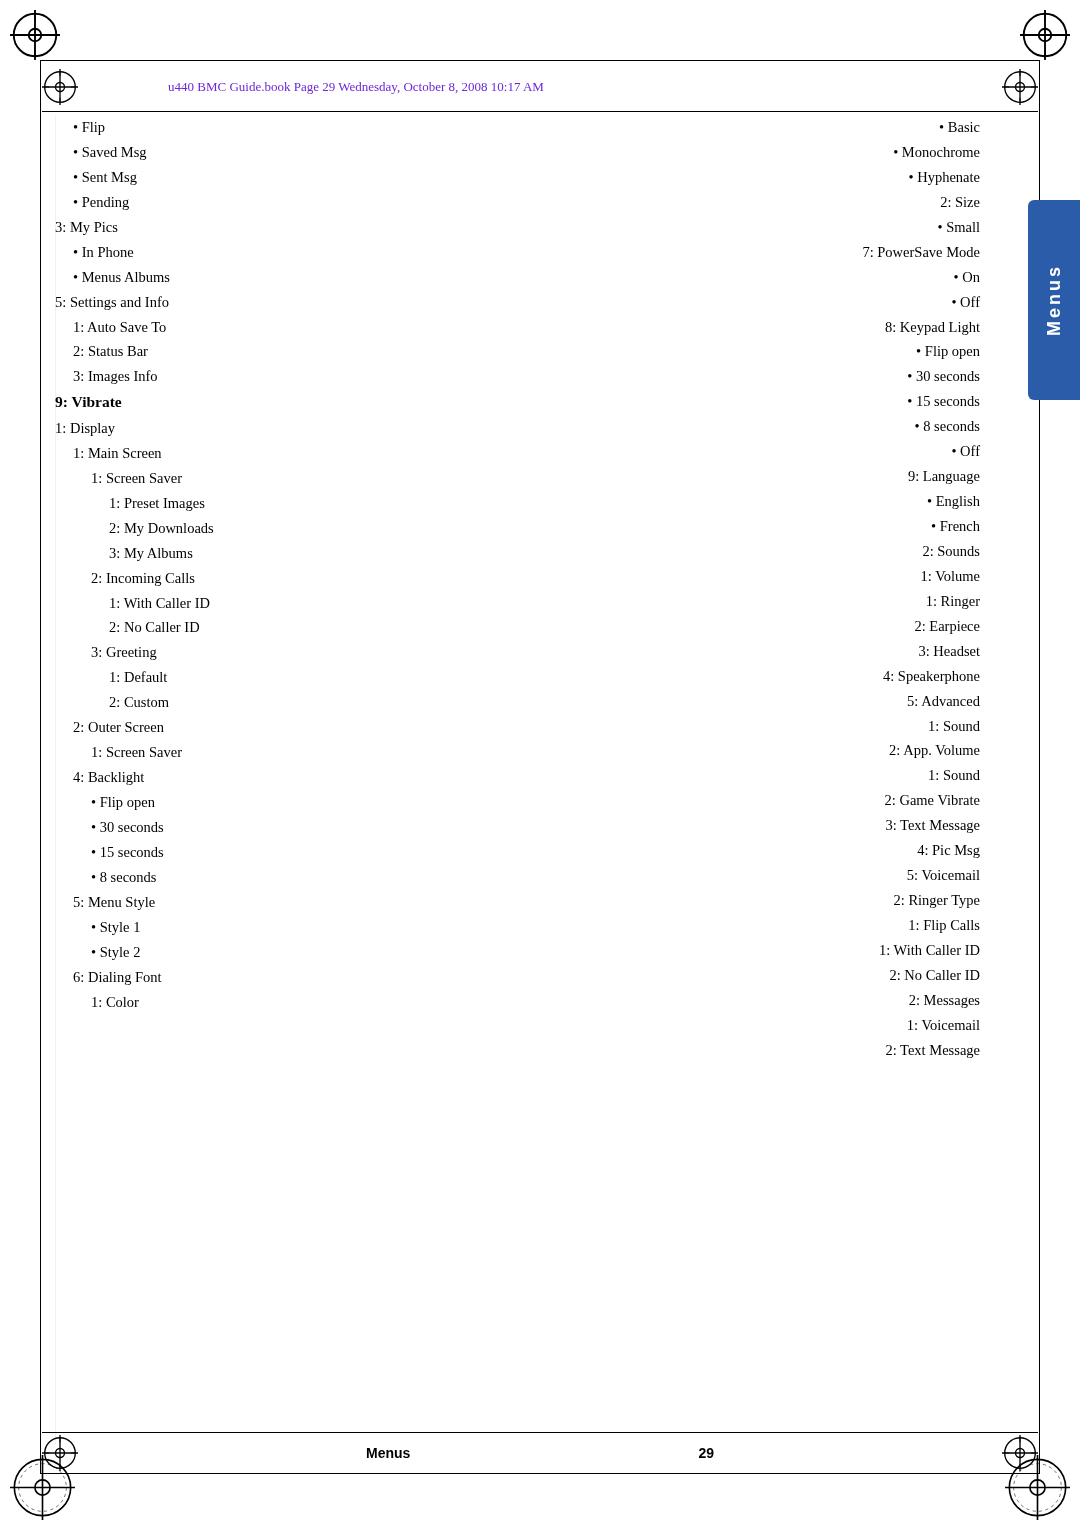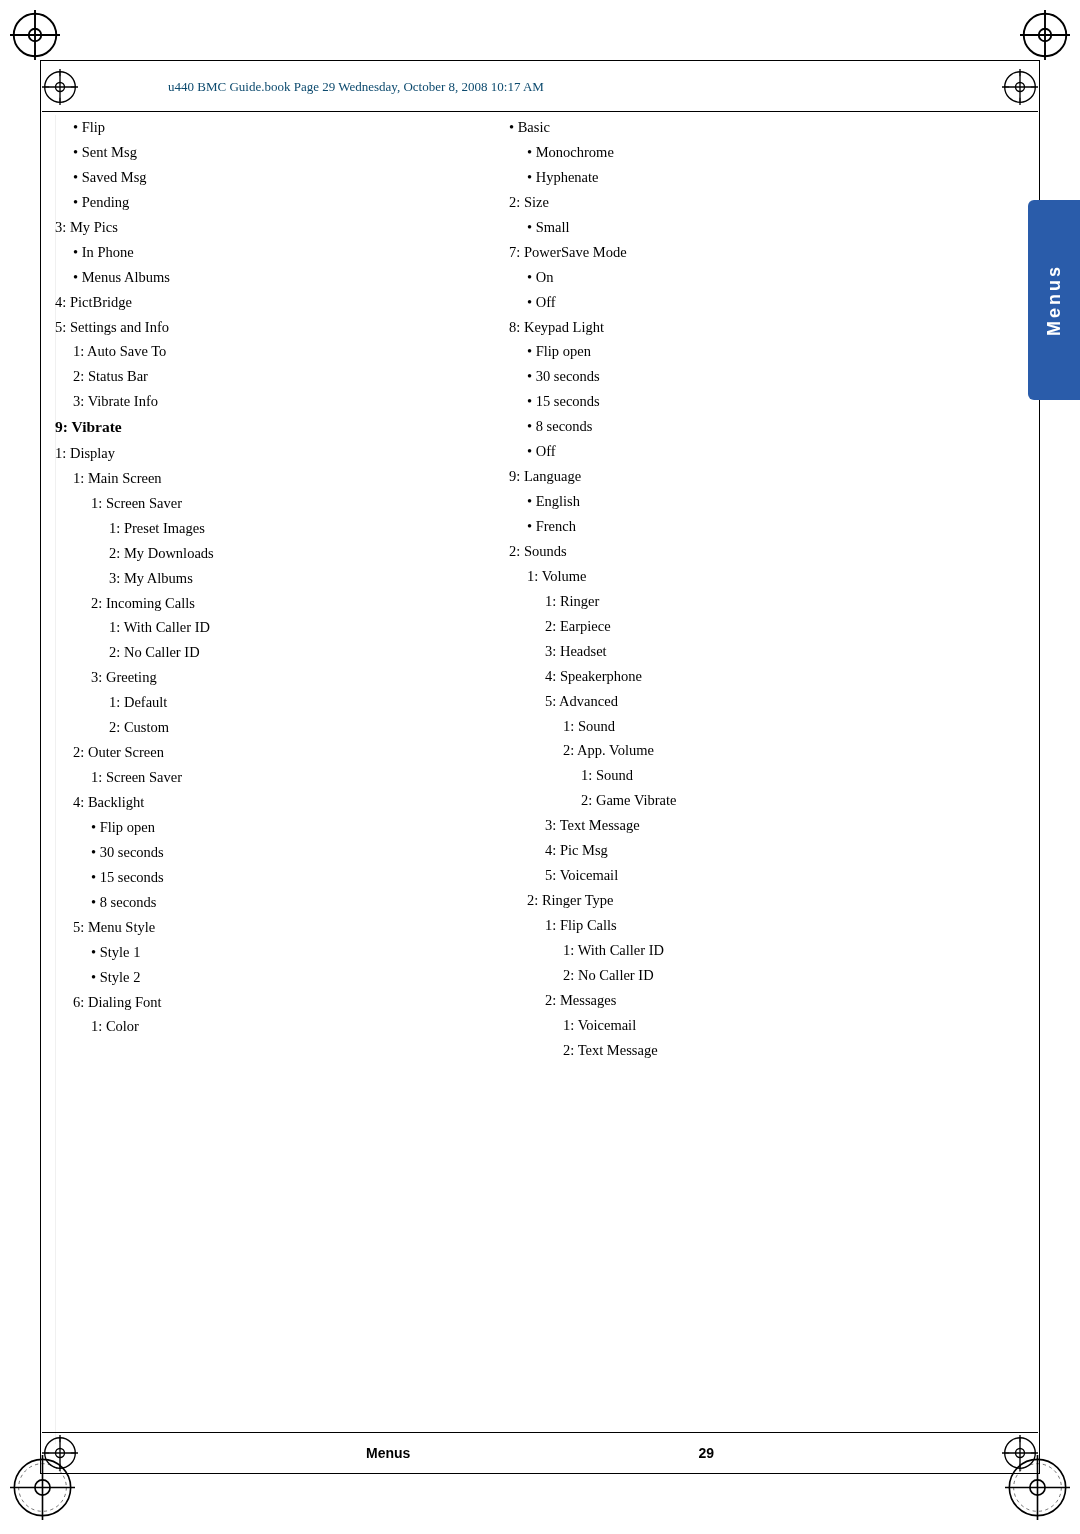--- a/index.html
+++ b/index.html
@@ -54,21 +54,21 @@
       left: 42px;
       right: 42px;
       height: 50px;
       display: flex;
       align-items: center;
       border-bottom: 1px solid #000;
     }
 
     .header-text {
       font-size: 13px;
-      color: #0c4a6e;
+      color: #6d28d9;
       margin-left: 80px;
     }
 
     
     .sidebar-tab {
       position: absolute;
       top: 200px;
       right: 0px;
       width: 52px;
       height: 200px;
@@ -107,20 +107,21 @@
       color: #000;
       padding-right: 20px;
     }
 
     .right-column {
       width: 52%;
       font-size: 14.5px;
       line-height: 1.7;
       color: #000;
       padding-left: 10px;
+      text-align: right;
     }
 
     
     .footer {
       position: absolute;
       bottom: 62px;
       left: 42px;
       right: 42px;
       height: 40px;
       display: flex;
@@ -215,31 +216,30 @@
 
 <div class="sidebar-tab">
   <span class="sidebar-tab-text">Menus</span>
 </div>
 
 <div style="position:absolute; top:115px; left:55px; bottom:90px; width:1px; background:#ccc; opacity:0.3;"></div>
 
 <div class="content">
   <div class="left-column" id="left-col">
       <div style="margin-left: 18px; font-size: 14.5px; line-height: 1.72; color: rgb(0, 0, 0); font-family: &quot;Times New Roman&quot;, Times, serif;">• Flip</div>
+      <div style="margin-left: 18px; font-size: 14.5px; line-height: 1.72; color: rgb(0, 0, 0); font-family: &quot;Times New Roman&quot;, Times, serif;">• Saved Msg</div>
       <div style="margin-left: 18px; font-size: 14.5px; line-height: 1.72; color: rgb(0, 0, 0); font-family: &quot;Times New Roman&quot;, Times, serif;">• Sent Msg</div>
-      <div style="margin-left: 18px; font-size: 14.5px; line-height: 1.72; color: rgb(0, 0, 0); font-family: &quot;Times New Roman&quot;, Times, serif;">• Saved Msg</div>
       <div style="margin-left: 18px; font-size: 14.5px; line-height: 1.72; color: rgb(0, 0, 0); font-family: &quot;Times New Roman&quot;, Times, serif;">• Pending</div>
       <div style="margin-left: 0px; font-size: 14.5px; line-height: 1.72; color: rgb(0, 0, 0); font-family: &quot;Times New Roman&quot;, Times, serif;">3: My Pics</div>
       <div style="margin-left: 18px; font-size: 14.5px; line-height: 1.72; color: rgb(0, 0, 0); font-family: &quot;Times New Roman&quot;, Times, serif;">• In Phone</div>
       <div style="margin-left: 18px; font-size: 14.5px; line-height: 1.72; color: rgb(0, 0, 0); font-family: &quot;Times New Roman&quot;, Times, serif;">• Menus Albums</div>
-      <div style="margin-left: 0px; font-size: 14.5px; line-height: 1.72; color: rgb(0, 0, 0); font-family: &quot;Times New Roman&quot;, Times, serif;">4: PictBridge</div>
       <div style="margin-left: 0px; font-size: 14.5px; line-height: 1.72; color: rgb(0, 0, 0); font-family: &quot;Times New Roman&quot;, Times, serif;">5: Settings and Info</div>
       <div style="margin-left: 18px; font-size: 14.5px; line-height: 1.72; color: rgb(0, 0, 0); font-family: &quot;Times New Roman&quot;, Times, serif;">1: Auto Save To</div>
       <div style="margin-left: 18px; font-size: 14.5px; line-height: 1.72; color: rgb(0, 0, 0); font-family: &quot;Times New Roman&quot;, Times, serif;">2: Status Bar</div>
-      <div style="margin-left: 18px; font-size: 14.5px; line-height: 1.72; color: rgb(0, 0, 0); font-family: &quot;Times New Roman&quot;, Times, serif;">3: Vibrate Info</div>
+      <div style="margin-left: 18px; font-size: 14.5px; line-height: 1.72; color: rgb(0, 0, 0); font-family: &quot;Times New Roman&quot;, Times, serif;">3: Images Info</div>
       <div style="margin-left: 0px; font-size: 15.5px; line-height: 1.72; color: rgb(0, 0, 0); font-family: &quot;Times New Roman&quot;, Times, serif; font-weight: bold;">9: Vibrate</div>
       <div style="margin-left: 0px; font-size: 14.5px; line-height: 1.72; color: rgb(0, 0, 0); font-family: &quot;Times New Roman&quot;, Times, serif;">1: Display</div>
       <div style="margin-left: 18px; font-size: 14.5px; line-height: 1.72; color: rgb(0, 0, 0); font-family: &quot;Times New Roman&quot;, Times, serif;">1: Main Screen</div>
       <div style="margin-left: 36px; font-size: 14.5px; line-height: 1.72; color: rgb(0, 0, 0); font-family: &quot;Times New Roman&quot;, Times, serif;">1: Screen Saver</div>
       <div style="margin-left: 54px; font-size: 14.5px; line-height: 1.72; color: rgb(0, 0, 0); font-family: &quot;Times New Roman&quot;, Times, serif;">1: Preset Images</div>
       <div style="margin-left: 54px; font-size: 14.5px; line-height: 1.72; color: rgb(0, 0, 0); font-family: &quot;Times New Roman&quot;, Times, serif;">2: My Downloads</div>
       <div style="margin-left: 54px; font-size: 14.5px; line-height: 1.72; color: rgb(0, 0, 0); font-family: &quot;Times New Roman&quot;, Times, serif;">3: My Albums</div>
       <div style="margin-left: 36px; font-size: 14.5px; line-height: 1.72; color: rgb(0, 0, 0); font-family: &quot;Times New Roman&quot;, Times, serif;">2: Incoming Calls</div>
       <div style="margin-left: 54px; font-size: 14.5px; line-height: 1.72; color: rgb(0, 0, 0); font-family: &quot;Times New Roman&quot;, Times, serif;">1: With Caller ID</div>
       <div style="margin-left: 54px; font-size: 14.5px; line-height: 1.72; color: rgb(0, 0, 0); font-family: &quot;Times New Roman&quot;, Times, serif;">2: No Caller ID</div>

